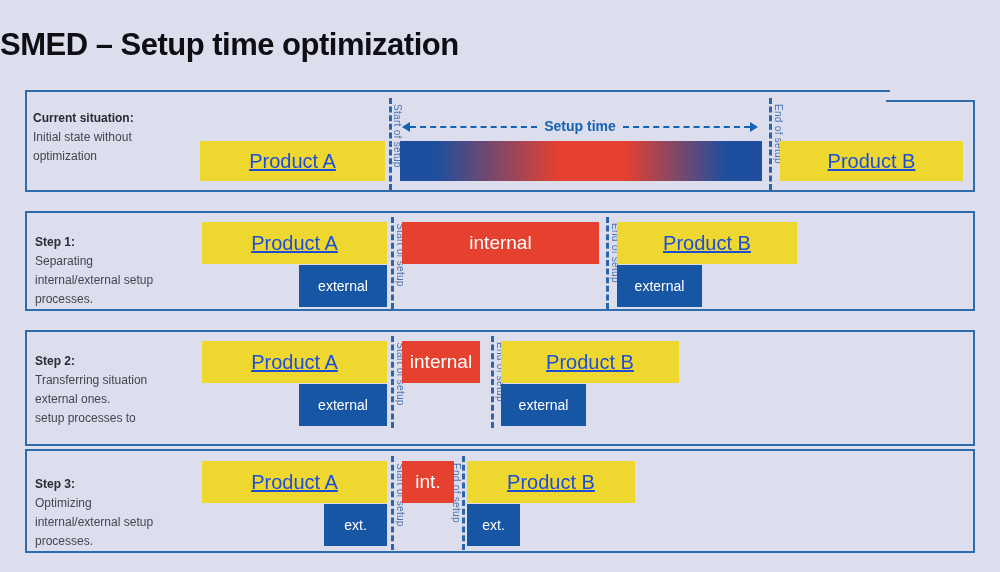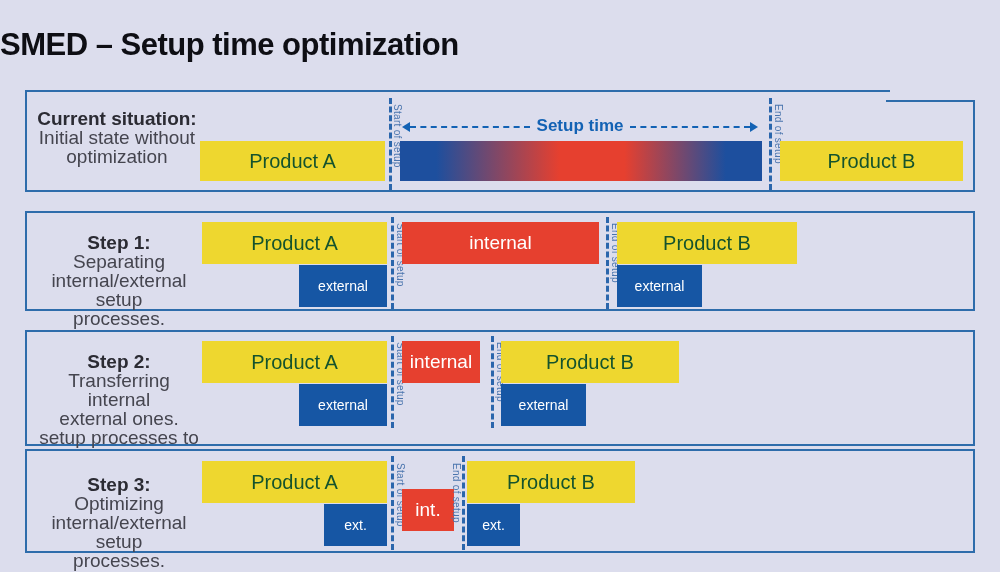--- a/index.html
+++ b/index.html
@@ -18,29 +18,29 @@
   }
   .panel { position:absolute; left:25px; width:950px; }
   .panel.bordered { border:2px solid var(--border,#2e6cab); }
   .p1 { top:90px;  height:102px; }
   .p2 { top:211px; height:100px; }
   .p3 { top:330px; height:116px; }
   .p4 { top:449px; height:104px; }
   .p1-border { position:absolute; left:0; top:0; }
   .plabel {
     position:absolute; left:8px; top:20px; width:168px;
-    text-align:center; font-size:19px; line-height:19px; color:#45454f;
+    text-align:left; font-size:12px; line-height:19px; color:#45454f;
   }
   .p1 .plabel { top:19px; }
   .plabel .hd { font-weight:bold; color:#2b2b33; }
   .bar {
     position:absolute; display:flex; align-items:center; justify-content:center;
     font-size:20px;
   }
-  .yellow { background:var(--yellow,#eed72f); color:#14532d; }
+  .yellow { background:var(--yellow,#eed72f); color:#1d4ed8;text-decoration:underline; }
   .blue   { background:var(--blue,#1656a4); color:#ffffff; font-size:14px; }
   .red    { background:var(--red,#e6402f); color:#ffffff; font-size:19px; }
   .grad   {
     background:linear-gradient(90deg,
       var(--gradblue,#1d4f9e) 0%, var(--gradblue,#1d4f9e) 10%,
       var(--red,#e6402f) 44%, var(--red,#e6402f) 62%,
       var(--gradblue,#1d4f9e) 90%, var(--gradblue,#1d4f9e) 100%);
   }
   .vline {
     position:absolute; width:0;
@@ -48,21 +48,21 @@
   }
   .vtext {
     position:absolute; writing-mode:vertical-rl;
     font-size:10px; color:#4a74ad; letter-spacing:0.3px; white-space:nowrap;
   }
   .arrowrow {
     position:absolute; display:flex; align-items:center; height:16px;
   }
   .arrowrow .dash { flex:1; height:0; border-top:2.5px dashed var(--accent,#1362b4); }
   .arrowrow .st {
-    font-size:17px; font-weight:bold; color:var(--accent,#1362b4);
+    font-size:14px; font-weight:bold; color:var(--accent,#1362b4);
     margin:0 7px; white-space:nowrap; transform:translateY(-1px);
   }
   .ah { width:0; height:0; border-top:5px solid transparent; border-bottom:5px solid transparent; }
   .ah.l { border-right:8px solid var(--accent,#1362b4); }
   .ah.r { border-left:8px solid var(--accent,#1362b4); }
 </style>
 </head>
 <body>
 
 <div class="stage">
@@ -108,21 +108,21 @@
     <div class="bar red" style="left:375px;top:9px;width:197px;height:42px;">internal</div>
     <div class="vline" style="left:579px;top:4px;height:92px;"></div>
     <div class="vtext" style="left:583px;top:10px;">End of setup</div>
     <div class="bar yellow" style="left:590px;top:9px;width:180px;height:42px;">Product B</div>
     <div class="bar blue" style="left:590px;top:52px;width:85px;height:42px;">external</div>
   </section>
 
   <section class="panel bordered p3">
     <div class="plabel">
       <div class="hd">Step 2:</div>
-      <div>Transferring internal</div>
+      <div>Transferring situation</div>
       <div>external ones.</div>
       <div>setup processes to</div>
     </div>
     <div class="bar yellow" style="left:175px;top:9px;width:185px;height:42px;">Product A</div>
     <div class="bar blue" style="left:272px;top:52px;width:88px;height:42px;">external</div>
     <div class="vline" style="left:364px;top:4px;height:92px;"></div>
     <div class="vtext" style="left:368px;top:10px;">Start of setup</div>
     <div class="bar red" style="left:375px;top:9px;width:78px;height:42px;">internal</div>
     <div class="vline" style="left:464px;top:4px;height:92px;"></div>
     <div class="vtext" style="left:468px;top:10px;">End of setup</div>
@@ -134,20 +134,20 @@
     <div class="plabel" style="top:24px;">
       <div class="hd">Step 3:</div>
       <div>Optimizing</div>
       <div>internal/external setup</div>
       <div>processes.</div>
     </div>
     <div class="bar yellow" style="left:175px;top:10px;width:185px;height:42px;">Product A</div>
     <div class="bar blue" style="left:297px;top:53px;width:63px;height:42px;">ext.</div>
     <div class="vline" style="left:364px;top:5px;height:94px;"></div>
     <div class="vtext" style="left:368px;top:12px;">Start of setup</div>
-    <div class="bar red" style="left:375px;top:10px;width:52px;height:42px;margin-top:28px;">int.</div>
+    <div class="bar red" style="left:375px;top:10px;width:52px;height:42px;">int.</div>
     <div class="vline" style="left:435px;top:5px;height:94px;"></div>
     <div class="vtext" style="left:424px;top:12px;">End of setup</div>
     <div class="bar yellow" style="left:440px;top:10px;width:168px;height:42px;">Product B</div>
     <div class="bar blue" style="left:440px;top:53px;width:53px;height:42px;">ext.</div>
   </section>
 
 </div>
 
 </body></html>

